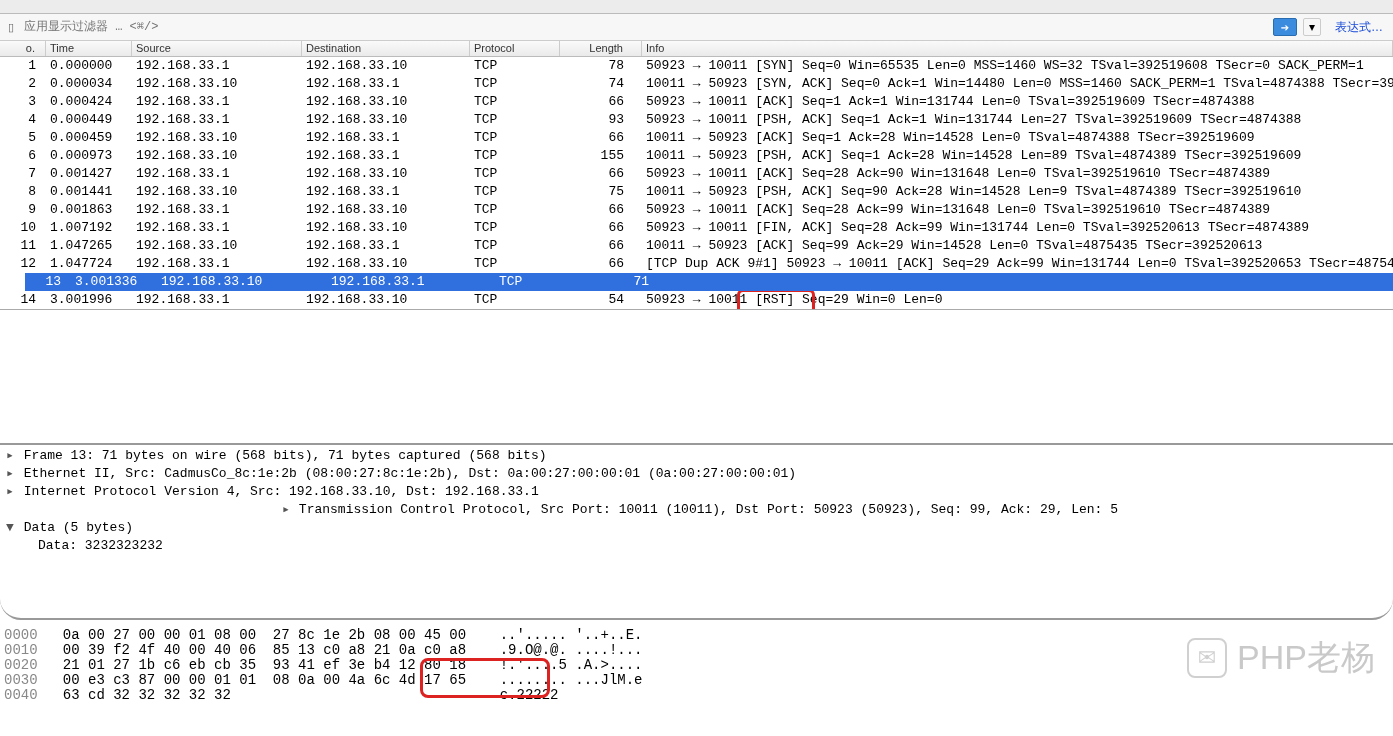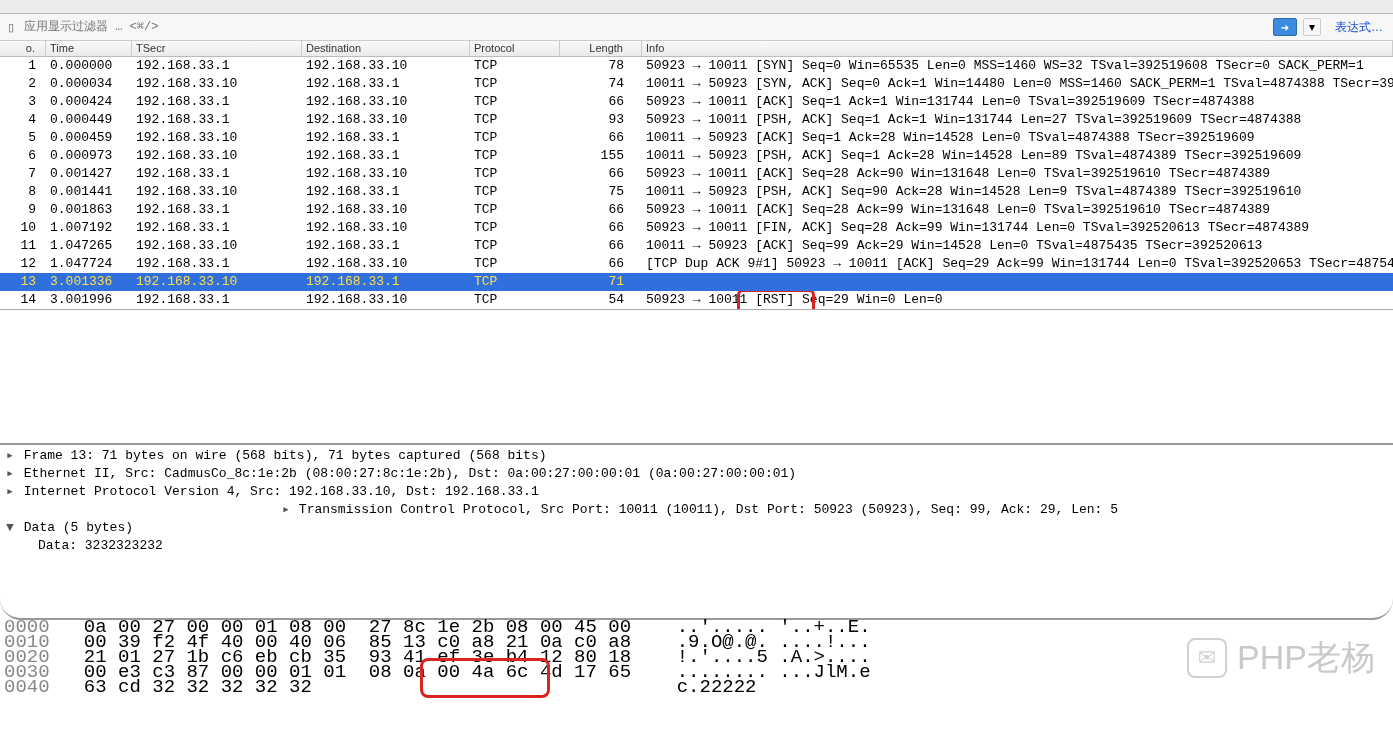--- a/index.html
+++ b/index.html
@@ -21,31 +21,31 @@
 .col-time { width: 86px; }
 .col-src { width: 170px; }
 .col-dst { width: 168px; }
 .col-proto { width: 90px; }
 .col-len { width: 82px; text-align: right; padding-right: 18px !important; }
 .col-info { flex: 1; }
 
 .plist-body { font-family: "Andale Mono","Courier New",monospace; font-size: 13px; }
 .plist-row { display: flex; height: 18px; line-height: 18px; white-space: nowrap; }
 .plist-row .col { padding: 0 4px; overflow: hidden; }
-.plist-row.sel { background: #2f6fde; color: #fde047; }
+.plist-row.sel { background: #2f6fde; color: #ffffff; margin-left: 25px; }
 .info-mark { position: relative; }
 .info-mark::after { content:""; position:absolute; left: 95px; top: -2px; width: 72px; height: 20px; border: 3px solid #d22; border-radius: 6px; pointer-events: none; }
 
 .blank-gap { height: 135px; background: #fff; border-bottom: 2px solid #999; }
 
 .details-pane { height: 175px; background: #fff; font-family: "Andale Mono","Courier New",monospace; font-size: 13px; line-height: 18px; padding: 2px 0 2px 4px; border-bottom: 2px solid #999; overflow: hidden; border-radius: 21px; }
 .details-pane .tree-line { white-space: nowrap; }
 .tri { display: inline-block; width: 10px; color: #555; }
 
-.hex-pane { padding: 0 0 4px 4px; font-family: "Andale Mono","Courier New",monospace; font-size: 19px; line-height: 15px; position: relative; }
+.hex-pane { padding: 8px 0 4px 4px; font-family: "Andale Mono","Courier New",monospace; font-size: 14px; line-height: 15px; position: relative; }
 .hex-line { white-space: pre; }
 .hex-off { color: #888; }
 .hex-mark { position: absolute; left: 420px; top: 38px; width: 130px; height: 40px; border: 3px solid #d22; border-radius: 8px; pointer-events: none; }
 
 .watermark { position: fixed; right: 18px; bottom: 55px; font-size: 34px; color: #c9c9c9; font-weight: 300; display: flex; align-items: center; gap: 10px; pointer-events: none; }
 .wm-icon { width: 40px; height: 40px; border: 2px solid #d0d0d0; border-radius: 8px; display:flex; align-items:center; justify-content:center; font-size:22px; color:#d0d0d0; }
 </style>
 </head>
 <body>
 
@@ -56,21 +56,21 @@
   <input class="filter-input" placeholder="应用显示过滤器 … &lt;⌘/&gt;" style="">
   <div class="filter-go">➔</div>
   <div class="filter-dropdown">▾</div>
   <span class="filter-expr">表达式…</span>
 </div>
 
 <div class="packet-list">
   <div class="plist-header">
     <div class="col col-no">o.</div>
     <div class="col col-time">Time</div>
-    <div class="col col-src">TSecr</div>
+    <div class="col col-src">Source</div>
     <div class="col col-dst">Destination</div>
     <div class="col col-proto">Protocol</div>
     <div class="col col-len">Length</div>
     <div class="col col-info">Info</div>
   </div>
   <div class="plist-body" id="plist-body">
       <div class="plist-row">
         <div class="col col-no">1</div>
         <div class="col col-time">0.000000</div>
         <div class="col col-src">192.168.33.1</div>

